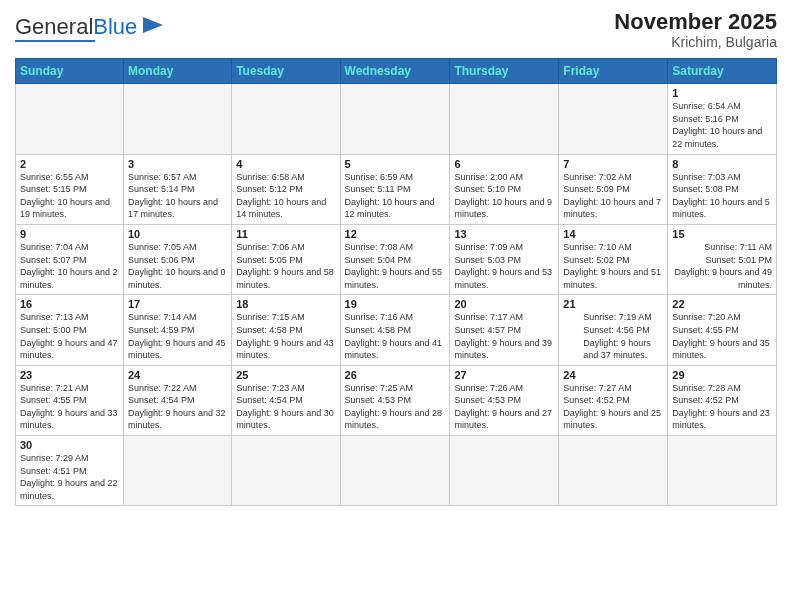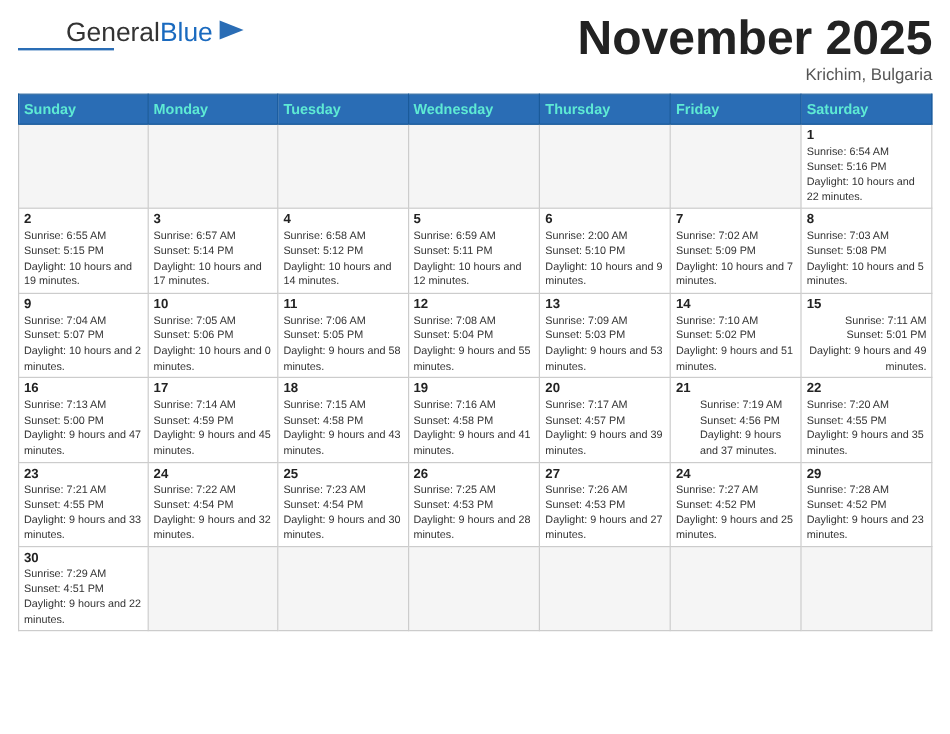--- a/index.html
+++ b/index.html
@@ -25,36 +25,35 @@
     .logo {
       display: flex;
       align-items: center;
       margin-top: 5px;
     }
     .logo-text {
       font-size: 22px;
       font-weight: normal;
       color: #333;
       line-height: 1;
-      margin-left: 40px;
     }
     .logo-text span.blue {
       color: #1a6abf;
     }
     .logo-icon {
       width: 28px;
       height: 28px;
       margin-left: 2px;
       margin-top: -4px;
     }
     .title-section {
       text-align: right;
     }
     .month-title {
-      font-size: 40px;
+      font-size: 22px;
       font-weight: bold;
       color: #222;
       line-height: 1.1;
       margin-left: 28px;
     }
     .location {
       font-size: 14px;
       color: #555;
     }
     .calendar {

